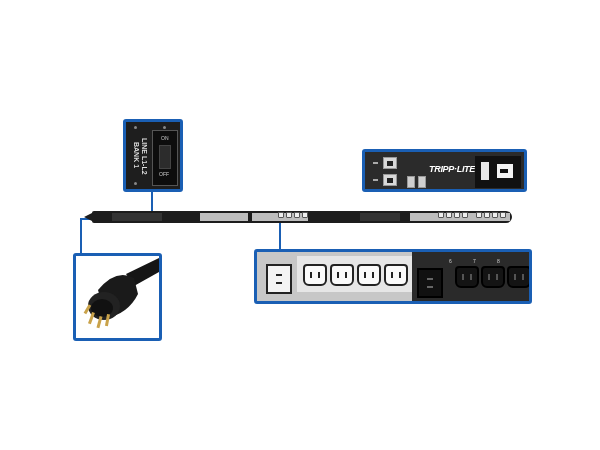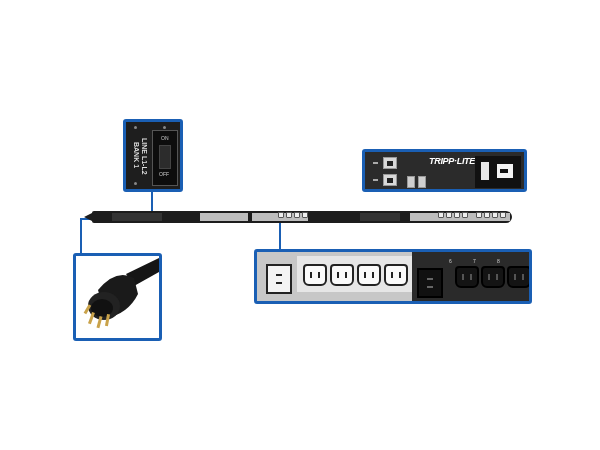--- a/index.html
+++ b/index.html
@@ -77,21 +77,21 @@
   </div>
 </div>
 
 <div class="panel" style="left:362px;top:149px;width:165px;height:43px;background:#2b2b2b;">
   <div class="rj" style="left:18px;top:5px;"></div>
   <div class="rj" style="left:18px;top:22px;"></div>
   <div class="abs" style="left:8px;top:10px;width:5px;height:2px;background:#aaa;"></div>
   <div class="abs" style="left:8px;top:27px;width:5px;height:2px;background:#aaa;"></div>
   <div class="usb" style="left:42px;top:24px;"></div>
   <div class="usb" style="left:53px;top:24px;"></div>
-  <div class="logo" style="left:64px;top:4px;">TRIPP·LITE</div>
+  <div class="logo" style="left:64px;top:12px;">TRIPP·LITE</div>
   <div class="abs" style="left:110px;top:4px;width:46px;height:32px;background:#111;">
     <div class="abs" style="left:6px;top:6px;width:8px;height:18px;background:#e8e8e8;"></div>
     <div class="abs" style="left:22px;top:8px;width:16px;height:14px;background:#f4f4f4;">
       <div class="abs" style="left:3px;top:5px;width:8px;height:4px;background:#111;"></div>
     </div>
   </div>
 </div>
 
 <div class="panel" style="left:73px;top:253px;width:89px;height:88px;background:#ffffff;">
   <svg width="83" height="82" viewBox="0 0 83 82" style="position:absolute;left:0;top:0;">

